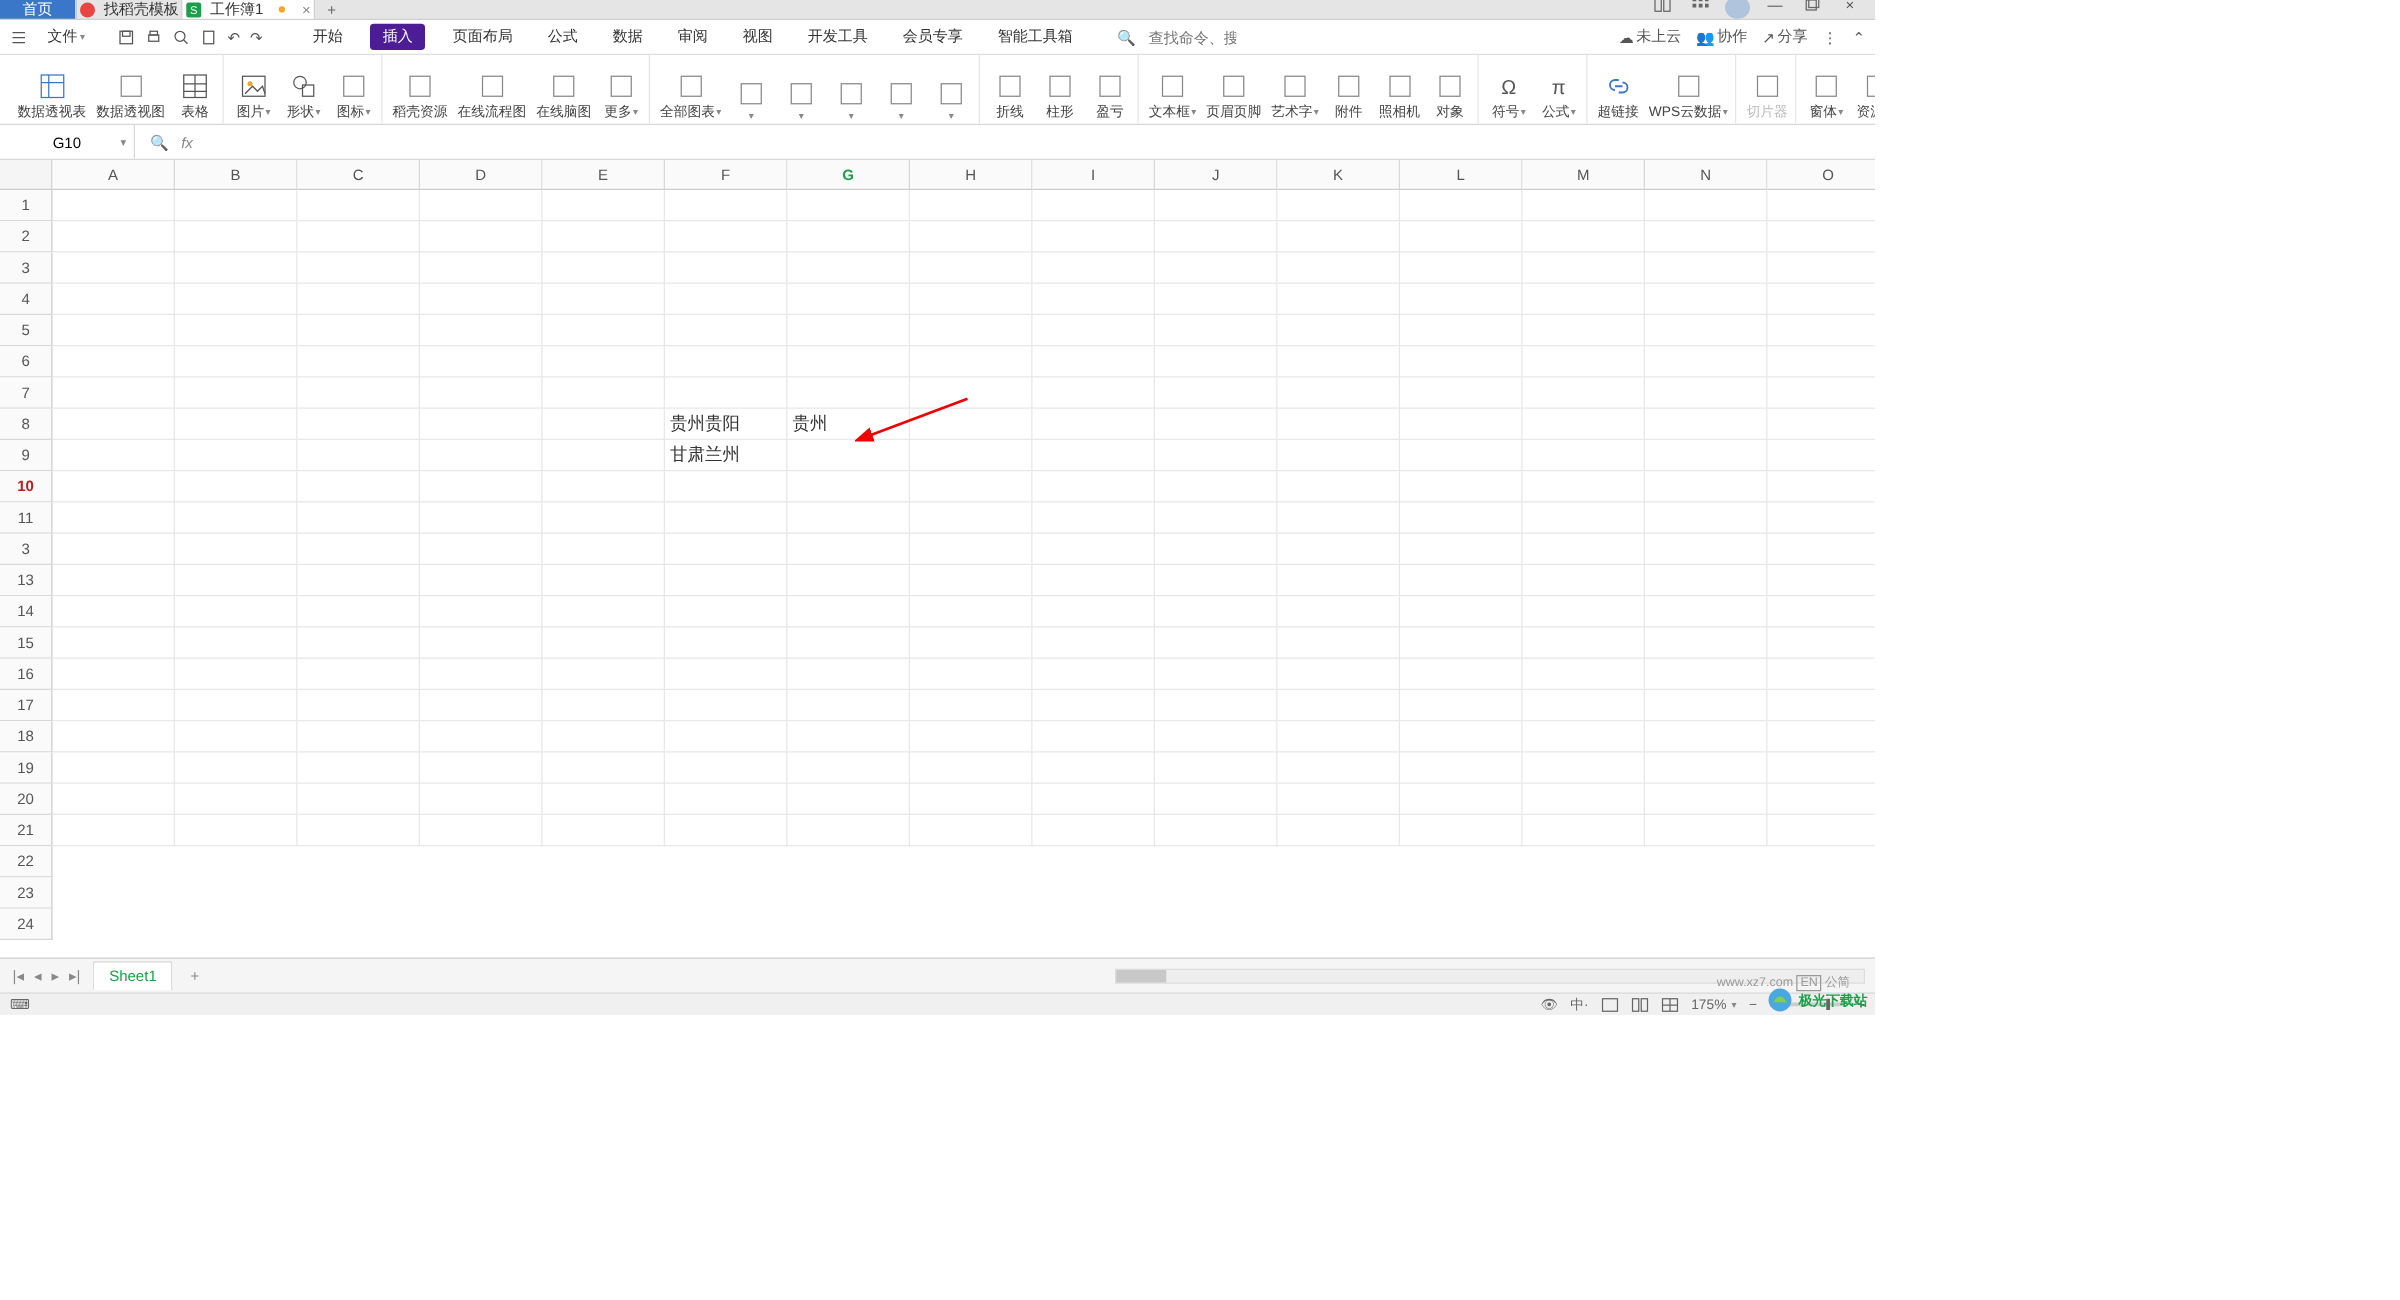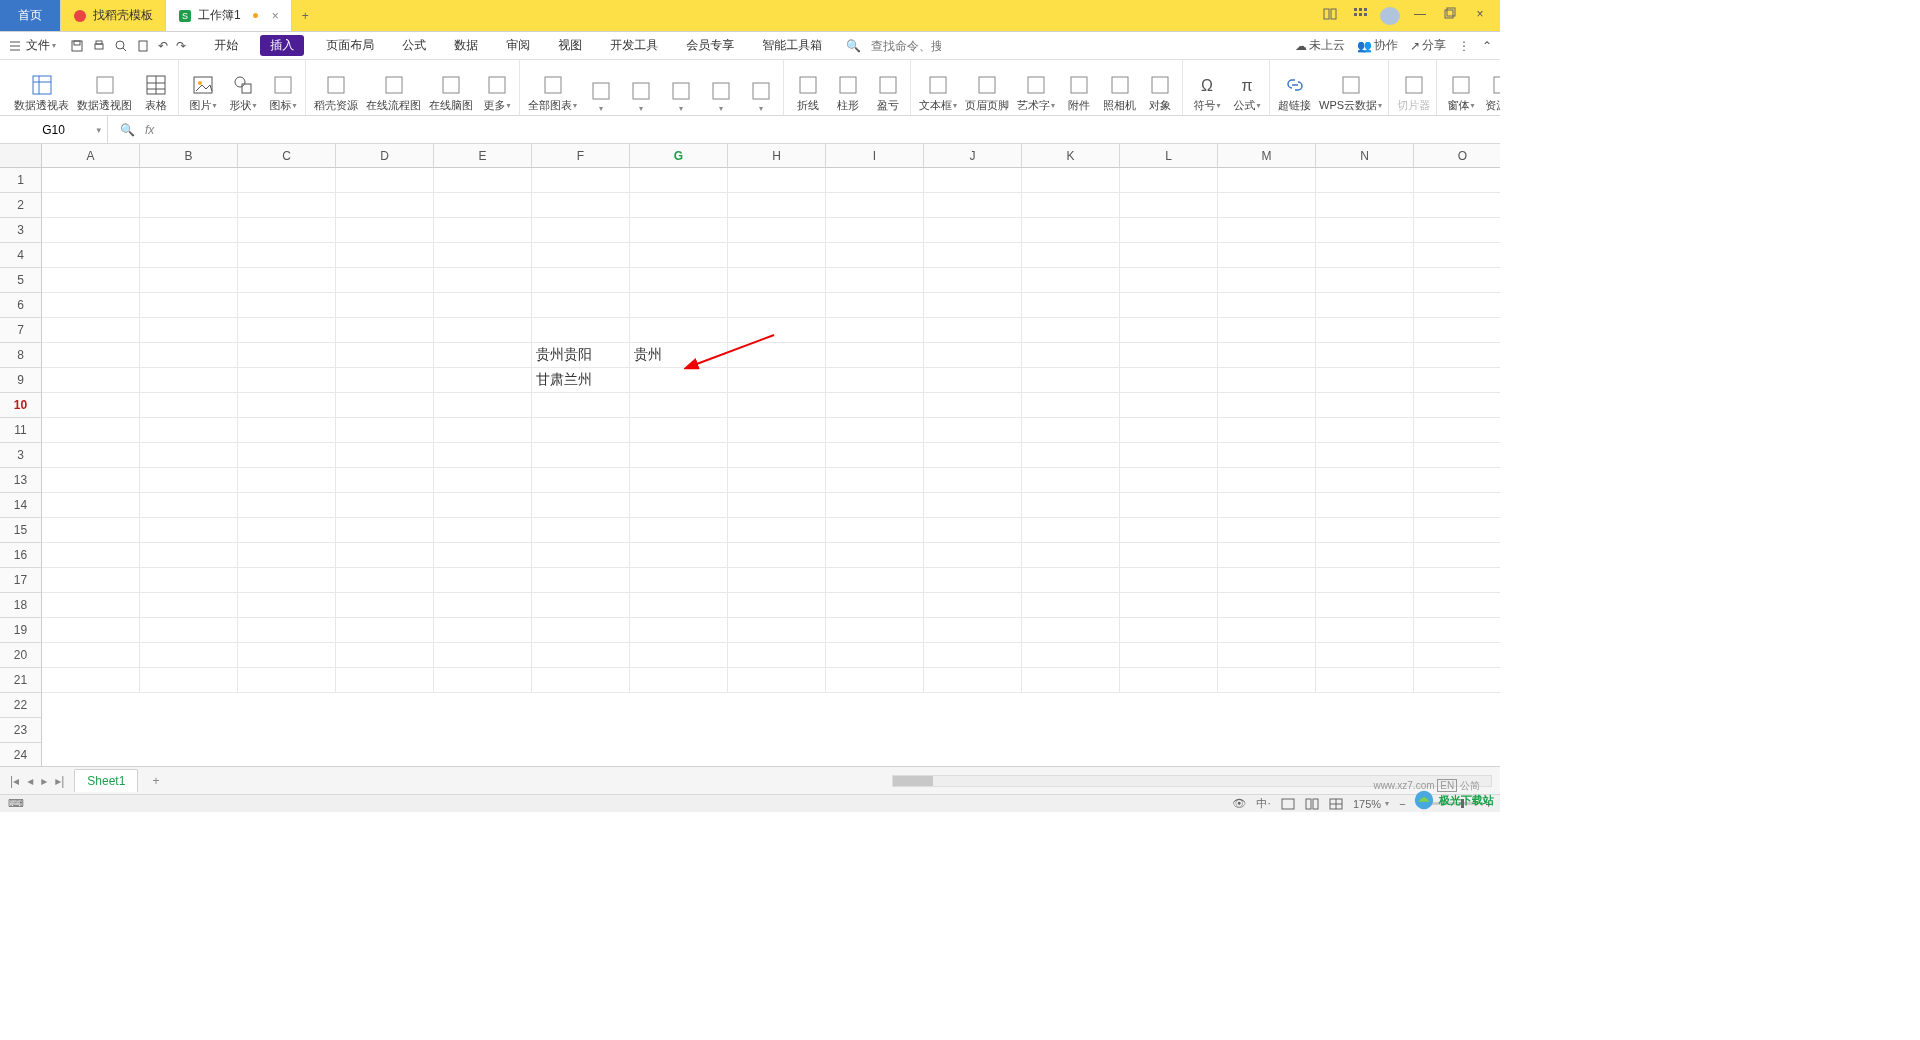--- a/index.html
+++ b/index.html
@@ -1,34 +1,34 @@
 <!DOCTYPE html>
 <html><head>
 <meta charset="utf-8">
 <style>
 * { margin:0; padding:0; box-sizing:border-box; font-family:"Microsoft YaHei",Arial,sans-serif; }
 body { background:#fff; width:1500px; height:812px; overflow:hidden; position:relative; font-size:12px; color:#333; }
 
 
-.titlebar { height:32px; background:#fde047; display:flex; align-items:center; border-bottom:1px solid #d0d0d0; }
-.tab { display:flex; align-items:center; height:100%; padding:0 12px; border-right:1px solid #d0d0d0; gap:6px; cursor:pointer; }
+.titlebar { height:16px; background:#e5e5e5; display:flex; align-items:flex-end; border-bottom:1px solid #d0d0d0; }
+.tab { display:flex; align-items:center; height:100%; padding:0 2px; border-right:1px solid #d0d0d0; gap:6px; cursor:pointer; }
 .tab.home { background:#3a77c8; color:#fff; padding:0 18px; }
 .tab.active { background:#fff; }
 .tab-ico { width:14px; height:14px; display:flex; align-items:center; justify-content:center; }
 .tab-ico.red svg { fill:#e94444; }
 .tab-ico.green svg { fill:#1e9e4a; }
 .tab .dot { width:5px; height:5px; border-radius:50%; background:#f5a623; margin-left:6px; }
 .tab .close { margin-left:8px; color:#888; }
 .addtab { padding:0 10px; color:#666; cursor:pointer; }
 .win-ctrl { margin-left:auto; display:flex; gap:10px; padding-right:10px; color:#555; }
 .win-ctrl span { cursor:pointer; display:inline-flex; width:20px; justify-content:center; }
 .avatar { width:18px; height:18px; border-radius:50%; background:#b0c4de; display:inline-block; }
 
 
-.menubar { height:28px; display:flex; align-items:center; padding:0 8px; gap:4px; border-bottom:1px solid #e0e0e0; }
+.menubar { height:28px; display:flex; align-items:center; padding:0 8px; gap:16px; border-bottom:1px solid #e0e0e0; }
 .hamb, .file-lbl { color:#333; display:flex; align-items:center; gap:2px; }
 .quick-ico { display:flex; gap:8px; margin-left:10px; color:#555; }
 .quick-ico span { cursor:pointer; }
 .mtabs { display:flex; gap:16px; margin-left:18px; }
 .mtab { padding:2px 6px; cursor:pointer; }
 .mtab.on { background:#4c1d95; color:#fff; border-radius:3px; padding:2px 10px; }
 .search-area { margin-left:14px; display:flex; gap:10px; color:#888; align-items:center; }
 .search-area input { border:none; outline:none; font-size:12px; color:#888; width:70px; }
 .right-menu { margin-left:auto; display:flex; gap:12px; align-items:center; color:#555; }
 .right-menu span { cursor:pointer; display:inline-flex; align-items:center; gap:2px; }

